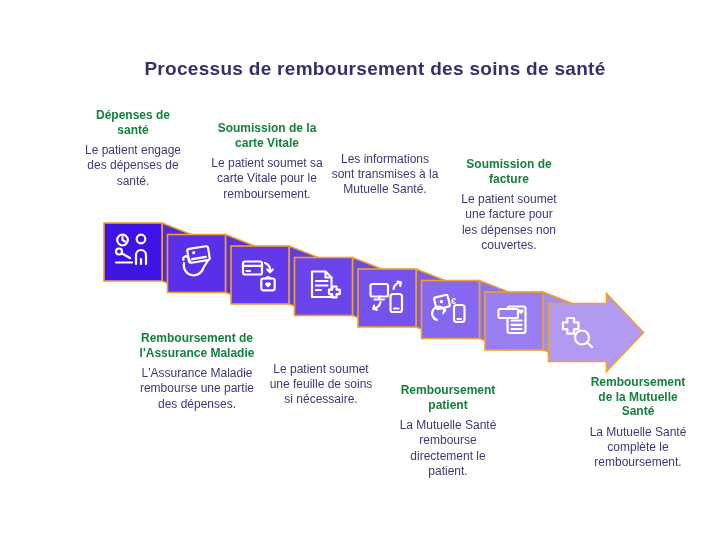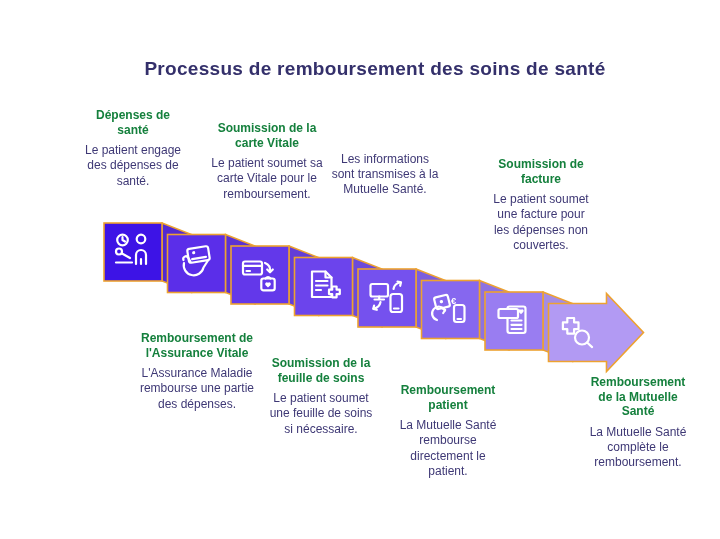--- a/index.html
+++ b/index.html
@@ -23,21 +23,21 @@
   .icon-text { fill:#ffffff; stroke:none; font-family:"Liberation Sans",sans-serif; }
   .step-label { position:absolute; text-align:center; }
   .step-title { font-size:12px; font-weight:bold; line-height:1.22; color:#15803d; }
   .step-desc  { margin-top:6px; font-size:12px; line-height:1.27; color:#3E3875; }
   .label-0 { left:83px;  top:108px; width:100px; }
   .label-1 { left:138px; top:331px; width:118px; }
   .label-2 { left:211px; top:121px; width:112px; }
   .label-3 { left:264px; top:356px; width:114px; }
   .label-4 { left:328px; top:146px; width:114px; }
   .label-5 { left:391px; top:383px; width:114px; }
-  .label-6 { left:456px; top:157px; width:106px;margin-left:32px; }
+  .label-6 { left:456px; top:157px; width:106px; }
   .label-7 { left:584px; top:375px; width:108px; }
 </style>
 </head>
 <body>
 
 <div class="page">
 
   <div class="main-title">Processus de remboursement des soins de santé</div>
 
   <svg class="diagram-svg" width="720" height="539" viewBox="0 0 720 539">
@@ -133,29 +133,28 @@
       <circle cx="24.5" cy="25" r="7"></circle>
       <path d="M29.6,30 l5,4.6"></path>
     </g>
   </svg>
 
   <div class="step-label label-0">
     <div class="step-title">Dépenses de santé</div>
     <div class="step-desc">Le patient engage des dépenses de santé.</div>
   </div>
   <div class="step-label label-1">
-    <div class="step-title">Remboursement de l'Assurance Vitale</div>
+    <div class="step-title">Remboursement de l'Assurance Maladie</div>
     <div class="step-desc">L'Assurance Maladie rembourse une partie des dépenses.</div>
   </div>
   <div class="step-label label-2">
     <div class="step-title">Soumission de la carte Vitale</div>
     <div class="step-desc">Le patient soumet sa carte Vitale pour le remboursement.</div>
   </div>
   <div class="step-label label-3">
-    <div class="step-title">Soumission de la feuille de soins</div>
     <div class="step-desc">Le patient soumet une feuille de soins si nécessaire.</div>
   </div>
   <div class="step-label label-4">
     <div class="step-desc">Les informations sont transmises à la Mutuelle Santé.</div>
   </div>
   <div class="step-label label-5">
     <div class="step-title">Remboursement patient</div>
     <div class="step-desc">La Mutuelle Santé rembourse directement le patient.</div>
   </div>
   <div class="step-label label-6">

